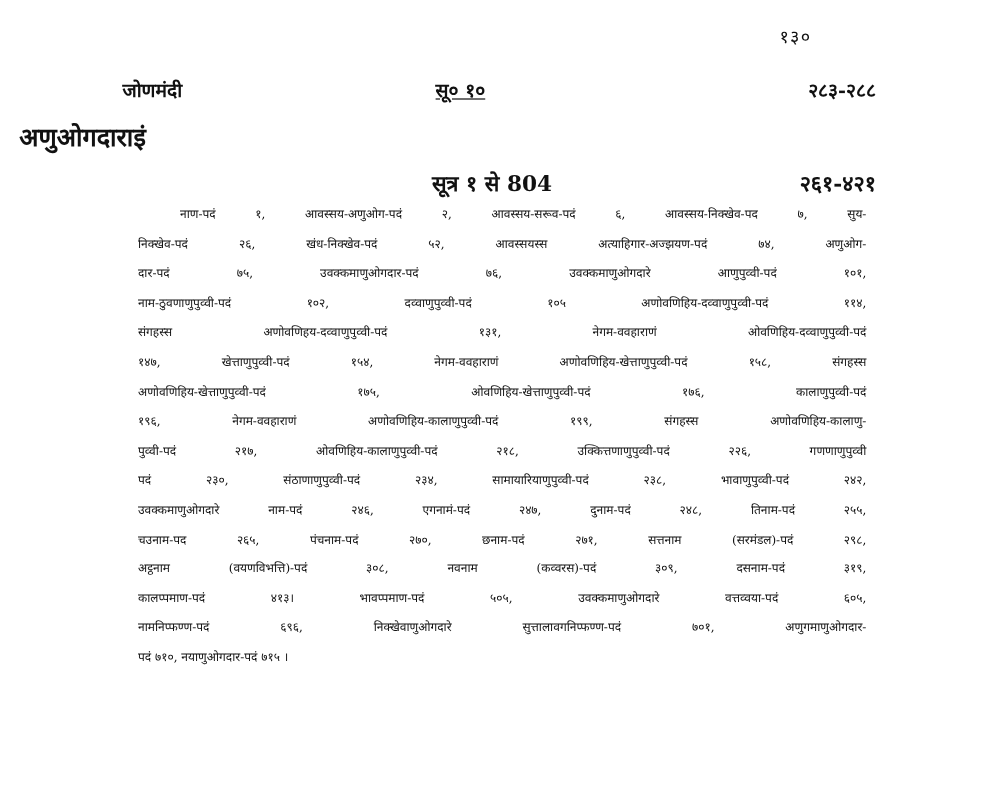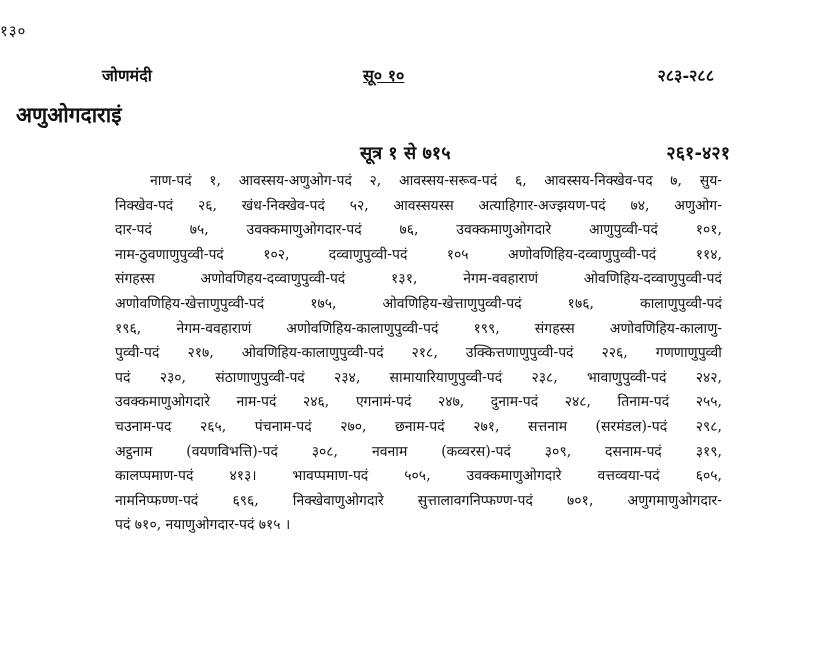--- a/index.html
+++ b/index.html
@@ -3,42 +3,42 @@
 <meta charset="utf-8">
 <style>
   html, body { margin: 0; padding: 0; background: #ffffff; }
   body {
     width: 828px; height: 662px; overflow: hidden; position: relative;
     color: #111111;
     font-family: "DejaVu Serif", "Liberation Serif", serif;
   }
   .page-number {
     position: absolute; top: 20px; left: 0; width: 676px;
-    text-align: left; font-size: 15px; letter-spacing: 1px;
+    text-align: right; font-size: 15px; letter-spacing: 1px;
   }
   .running-head {
     position: absolute; top: 64px; left: 100px; width: 630px;
     font-size: 16px; font-weight: bold;
   }
   .running-head .left { position: absolute; left: 2px; top: 0; }
   .running-head .center { position: absolute; left: 263px; top: 0; text-decoration: underline; }
-  .running-head .right { position: absolute; right: 16px; top: 0; }
+  .running-head .right { position: absolute; right: 0; top: 0; }
   .section-title {
     position: absolute; top: 100px; left: 0; width: 828px;
     text-align: left; font-size: 21px; font-weight: bold; padding-left: 16px;
   }
   .sutra-heading {
     position: absolute; top: 140px; left: 100px; width: 630px;
     font-size: 18px; font-weight: bold;
   }
   .sutra-heading .range { position: absolute; left: 260px; top: 0; }
   .sutra-heading .pages { position: absolute; right: 0; top: 0; text-align: right; }
   .body-text {
     position: absolute; top: 168px; left: 130px; width: 592px;
-    font-size: 14px; line-height: 24.6px;
+    font-size: 10px; line-height: 24.6px;
     text-align: justify; text-align-last: left;
   }
   .body-text .line { display: block; white-space: nowrap; text-align-last: justify; text-align: justify; }
   .body-text .line.first { text-indent: 20px; }
   .body-text .line.last { text-align-last: left; }
   .body-text .line.hang { margin-left: -15px; }
 </style>
 </head>
 <body>
 
@@ -46,30 +46,31 @@
 
 <div class="running-head">
   <span class="left">जोणमंदी</span>
   <span class="center">सू० १०</span>
   <span class="right">२८३-२८८</span>
 </div>
 
 <div class="section-title">अणुओगदाराइं</div>
 
 <div class="sutra-heading">
-  <span class="range">सूत्र १ से ७१५</span>
+  <span class="range">सूत्र १ से 804</span>
   <span class="pages">२६१-४२१</span>
 </div>
 
 <div class="body-text">
   <span class="line first">नाण-पदं १, आवस्सय-अणुओग-पदं २, आवस्सय-सरूव-पदं ६, आवस्सय-निक्खेव-पद ७, सुय-</span>
   <span class="line hang">निक्खेव-पदं २६, खंध-निक्खेव-पदं ५२, आवस्सयस्स अत्याहिगार-अज्झयण-पदं ७४, अणुओग-</span>
   <span class="line hang">दार-पदं ७५, उवक्कमाणुओगदार-पदं ७६, उवक्कमाणुओगदारे आणुपुव्वी-पदं १०१,</span>
   <span class="line hang">नाम-ठुवणाणुपुव्वी-पदं १०२, दव्वाणुपुव्वी-पदं १०५ अणोवणिहिय-दव्वाणुपुव्वी-पदं ११४,</span>
   <span class="line hang">संगहस्स अणोवणिहय-दव्वाणुपुव्वी-पदं १३१, नेगम-ववहाराणं ओवणिहिय-दव्वाणुपुव्वी-पदं</span>
+  <span class="line hang">१४७, खेत्ताणुपुव्वी-पदं १५४, नेगम-ववहाराणं अणोवणिहिय-खेत्ताणुपुव्वी-पदं १५८, संगहस्स</span>
   <span class="line hang">अणोवणिहिय-खेत्ताणुपुव्वी-पदं १७५, ओवणिहिय-खेत्ताणुपुव्वी-पदं १७६, कालाणुपुव्वी-पदं</span>
   <span class="line hang">१९६, नेगम-ववहाराणं अणोवणिहिय-कालाणुपुव्वी-पदं १९९, संगहस्स अणोवणिहिय-कालाणु-</span>
   <span class="line hang">पुव्वी-पदं २१७, ओवणिहिय-कालाणुपुव्वी-पदं २१८, उक्कित्तणाणुपुव्वी-पदं २२६, गणणाणुपुव्वी</span>
   <span class="line hang">पदं २३०, संठाणाणुपुव्वी-पदं २३४, सामायारियाणुपुव्वी-पदं २३८, भावाणुपुव्वी-पदं २४२,</span>
   <span class="line hang">उवक्कमाणुओगदारे नाम-पदं २४६, एगनामं-पदं २४७, दुनाम-पदं २४८, तिनाम-पदं २५५,</span>
   <span class="line hang">चउनाम-पद २६५, पंचनाम-पदं २७०, छनाम-पदं २७१, सत्तनाम (सरमंडल)-पदं २९८,</span>
   <span class="line hang">अट्ठनाम (वयणविभत्ति)-पदं ३०८, नवनाम (कव्वरस)-पदं ३०९, दसनाम-पदं ३१९,</span>
   <span class="line hang">कालप्पमाण-पदं ४१३। भावप्पमाण-पदं ५०५, उवक्कमाणुओगदारे वत्तव्वया-पदं ६०५,</span>
   <span class="line hang">नामनिप्फण्ण-पदं ६९६, निक्खेवाणुओगदारे सुत्तालावगनिप्फण्ण-पदं ७०१, अणुगमाणुओगदार-</span>
   <span class="line hang last">पदं ७१०, नयाणुओगदार-पदं ७१५ ।</span>

